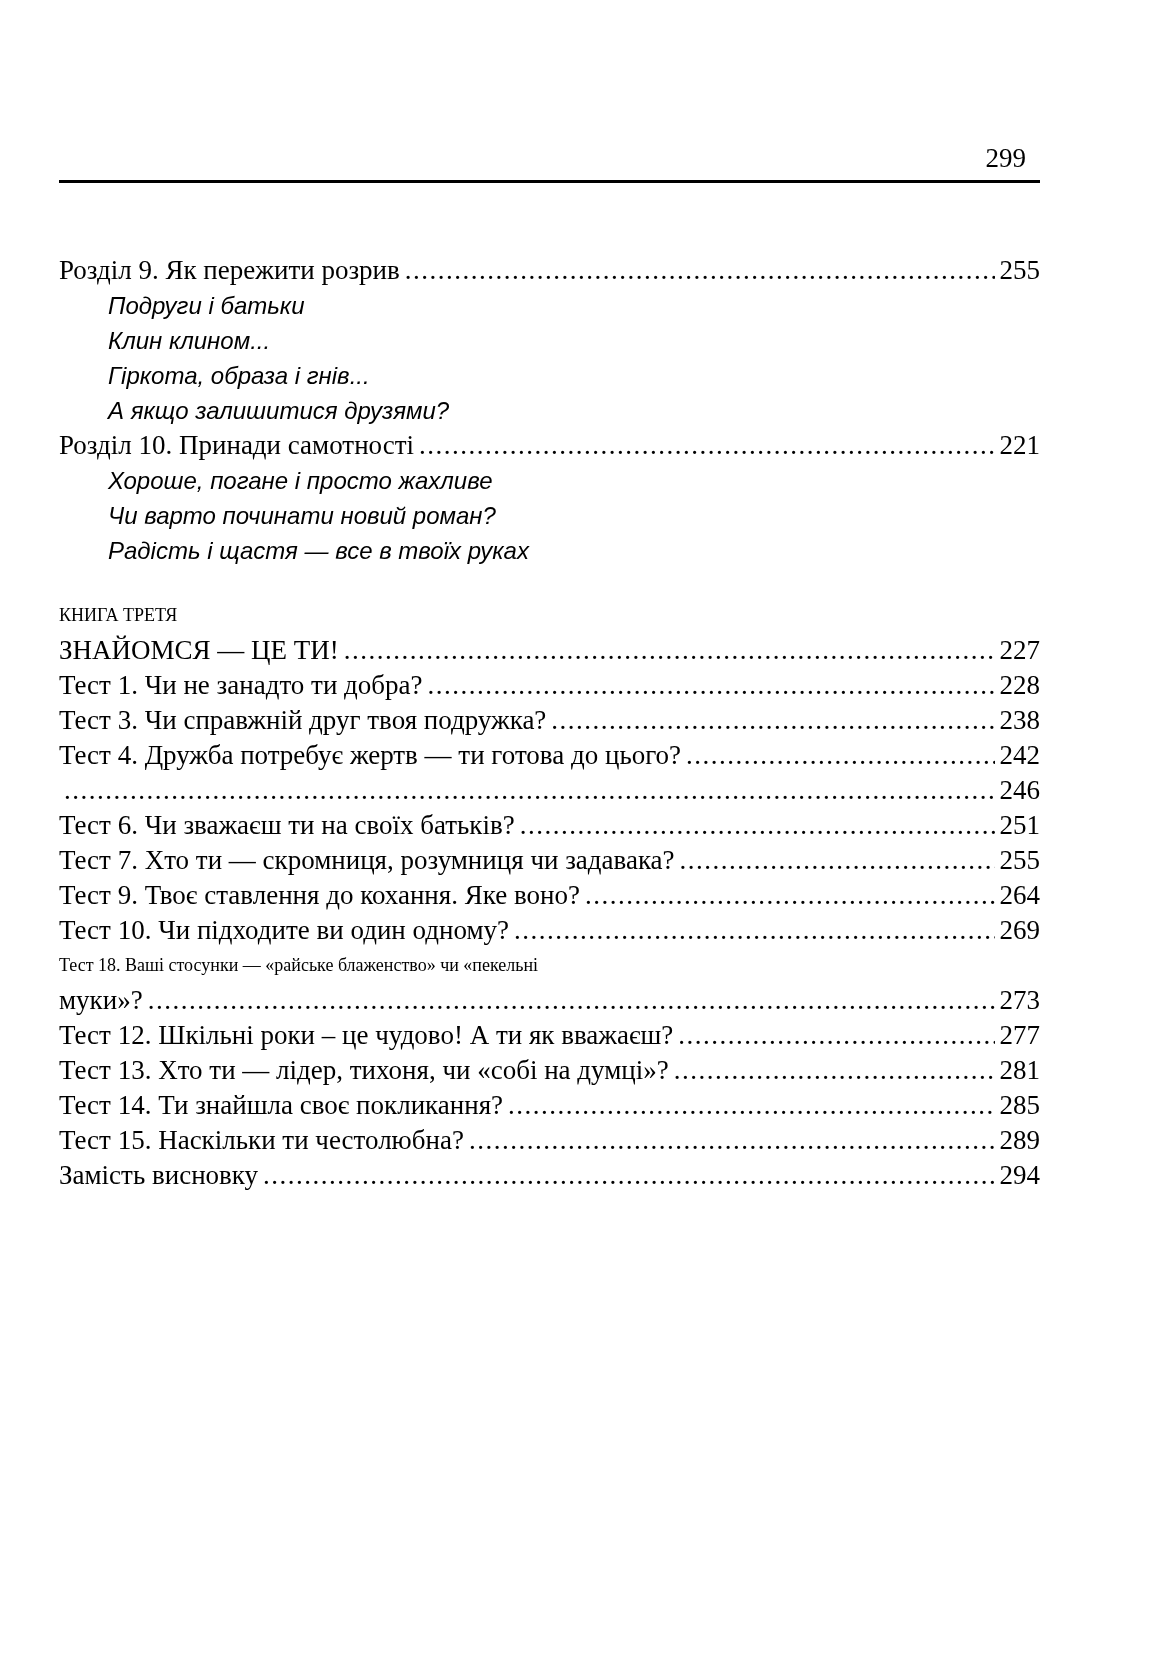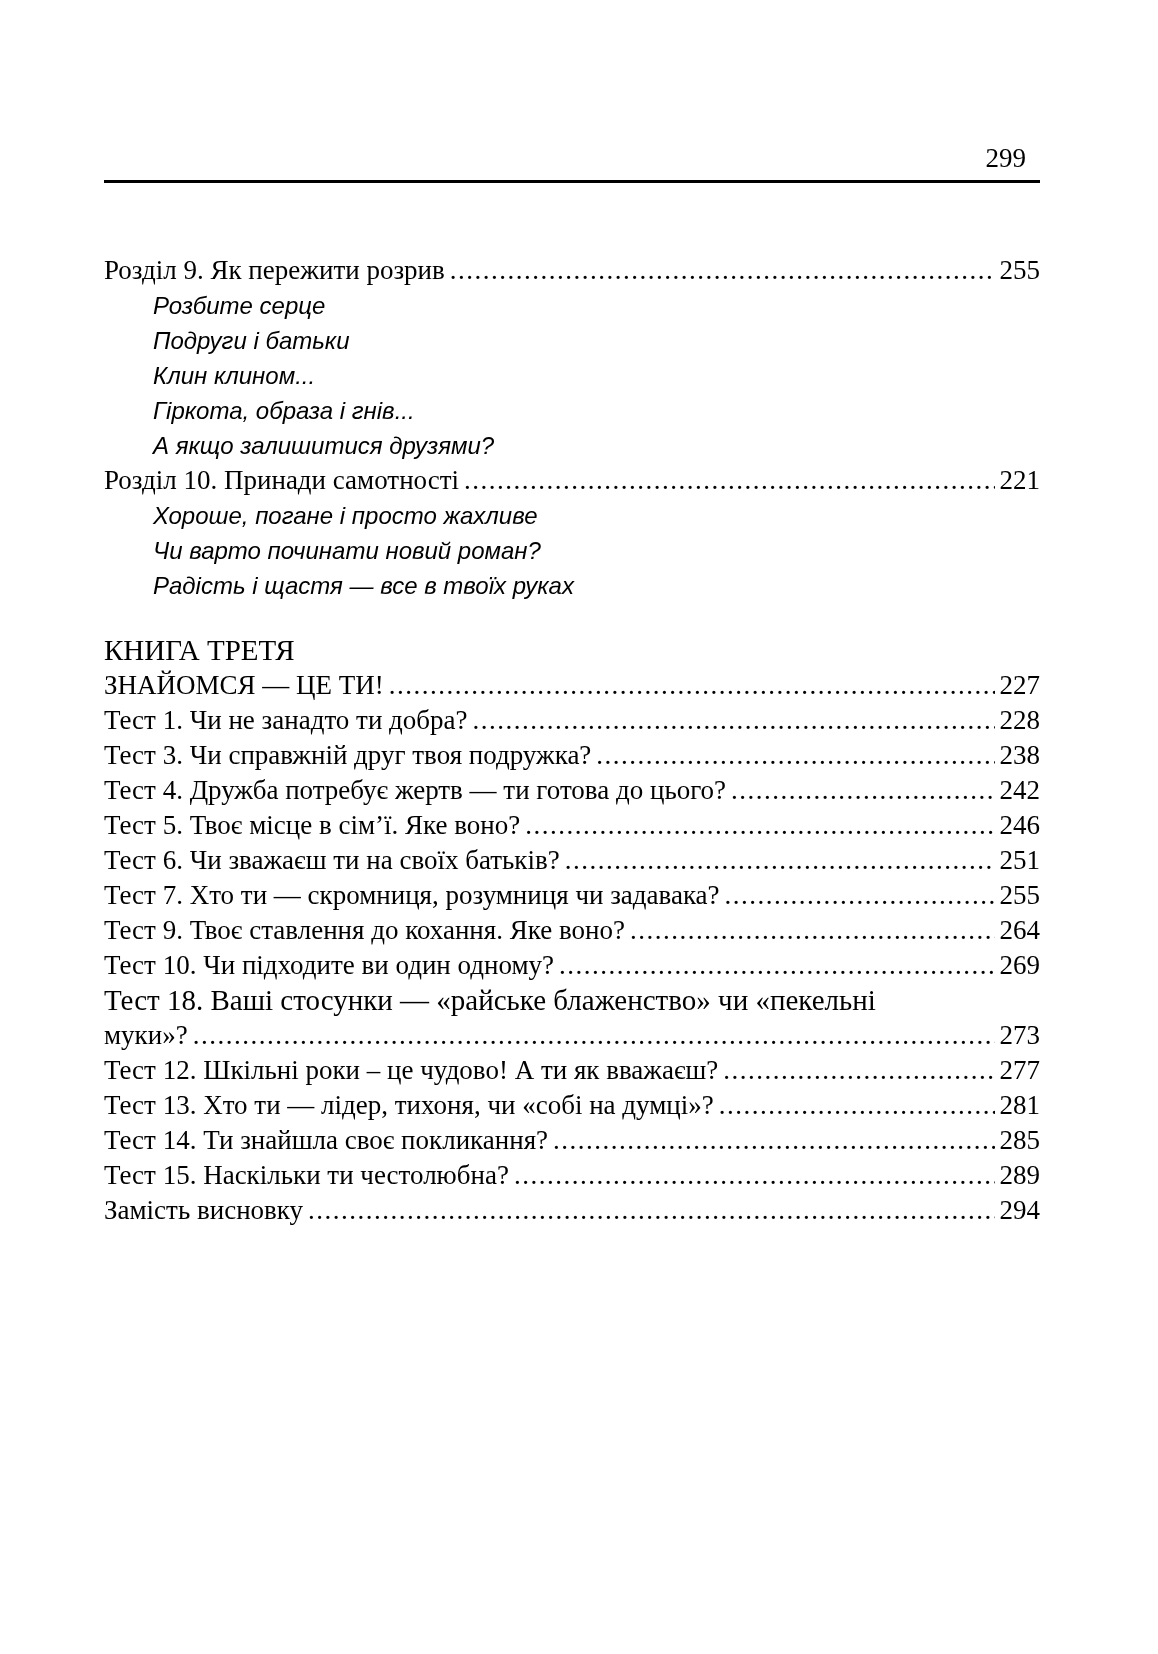--- a/index.html
+++ b/index.html
@@ -6,21 +6,21 @@
   body {
     width: 1158px;
     height: 1654px;
     background: #ffffff;
     color: #000000;
     font-family: "Liberation Serif", serif;
     position: relative;
     overflow: hidden;
   }
   .page {
-    padding: 0 118px 0 104px;
+    padding: 0 118px 0 59px;
   }
   
   .pageheader { margin-top: 142px; }
   .pagenum {
     text-align: right;
     font-size: 27px;
     line-height: 32px;
     padding-right: 14px;
   }
   .rule {
@@ -46,43 +46,40 @@
   .row .dots::after {
     content: "........................................................................................................................................................................................";
   }
   .row .pg { white-space: nowrap; }
   .row.sub {
     padding-left: 49px;
     font-family: "Liberation Sans", sans-serif;
     font-style: italic;
     font-size: 24px;
   }
-  .row.heading, .row.textline { font-size: 29px; }
+  .row.heading, .row.textline { font-size: 18px; }
   .gap-md { margin-top: 30px; }
   .gap-lg { }
 </style>
 </head>
 <body>
 
 <div class="page">
 
   <div class="pageheader">
     <div class="pagenum">299</div>
     <div class="rule"></div>
   </div>
 
   <div class="toc">
 
     <div class="row leader">
       <span class="label">Розділ 9. Як пережити розрив</span>
       <span class="dots"></span>
       <span class="pg">255</span>
-    </div>
-    <div class="row sub">
-      <span>Розбите серце</span>
     </div>
     <div class="row sub">
       <span>Подруги і батьки</span>
     </div>
     <div class="row sub">
       <span>Клин клином...</span>
     </div>
     <div class="row sub">
       <span>Гіркота, образа і гнів...</span>
     </div>
@@ -123,21 +120,20 @@
       <span class="label">Тест 3. Чи справжній друг твоя подружка?</span>
       <span class="dots"></span>
       <span class="pg">238</span>
     </div>
     <div class="row leader">
       <span class="label">Тест 4. Дружба потребує жертв — ти готова до цього?</span>
       <span class="dots"></span>
       <span class="pg">242</span>
     </div>
     <div class="row leader">
-      <span class="label">Тест 5. Твоє місце в сім’ї. Яке воно?</span>
       <span class="dots"></span>
       <span class="pg">246</span>
     </div>
     <div class="row leader">
       <span class="label">Тест 6. Чи зважаєш ти на своїх батьків?</span>
       <span class="dots"></span>
       <span class="pg">251</span>
     </div>
     <div class="row leader">
       <span class="label">Тест 7. Хто ти — скромниця, розумниця чи задавака?</span>

